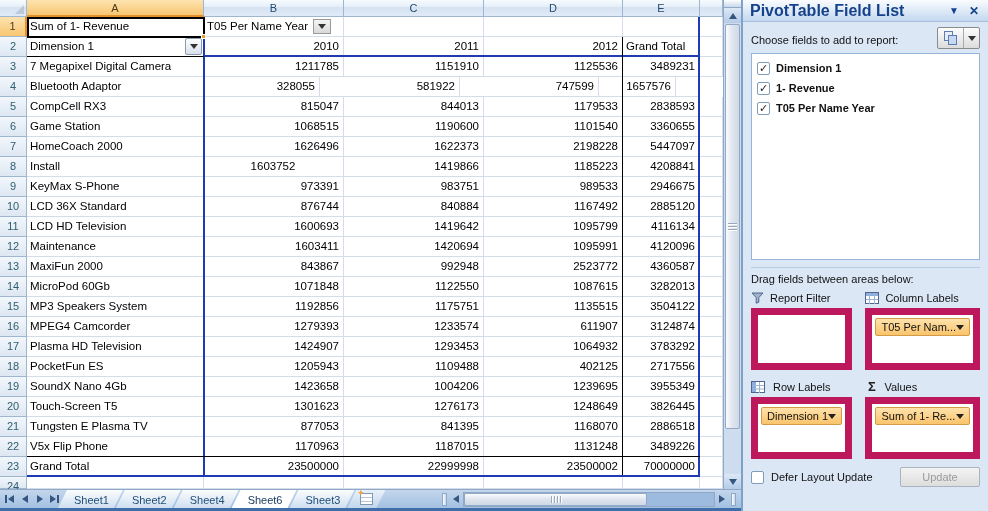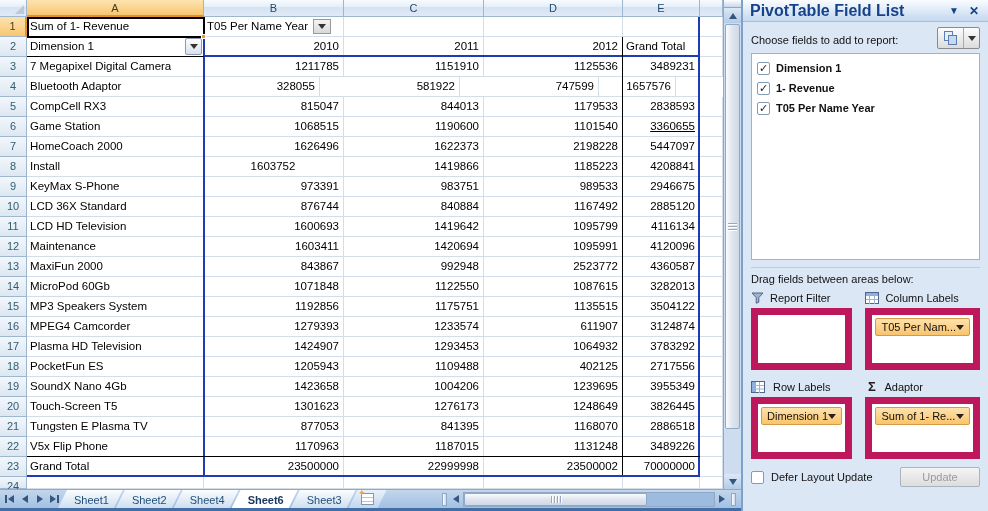--- a/index.html
+++ b/index.html
@@ -68,21 +68,21 @@
   .tabbar { height:22px; background:linear-gradient(#c3d6ec,#a3c0e2); border-top:1px solid #8fa8c8; border-bottom:3px solid #3f6ea8;
     display:flex; align-items:stretch; }
   .navbtns { display:flex; align-items:center; gap:2px; padding:0 4px 0 3px; }
   .navbtn { width:13px; height:15px; display:flex; align-items:center; justify-content:center; }
   .endbar { width:2px; height:8px; background:#35567e; }
   .navpair { display:flex; align-items:center; gap:1px; }
   .tabs { display:flex; align-items:stretch; }
   .tab { position:relative; padding:2px 14px 0 16px; font-size:11px; color:#1f4e79; line-height:16px;
     background:linear-gradient(#fbfdfe,#cfdff0); clip-path:polygon(9px 0, 100% 0, calc(100% - 9px) 100%, 0 100%);
     margin-left:-7px; }
-  .tab.active { background:#fff; color:#17375e; font-weight:bold; z-index:2; }
+  .tab.active { background:#fff; color:#17375e; font-weight:normal; z-index:2; }
   .tab.insert { width:38px; padding:0; display:flex; align-items:center; justify-content:center;
     background:linear-gradient(#e9f1fa,#c2d6ec); }
   .ins-icon { position:relative; width:13px; height:12px; background:#fff; border:1px solid #7f98b5; }
   .ins-icon i { position:absolute; left:0; right:0; top:3px; border-top:1px solid #b7c6d8; }
   .ins-icon .spark { position:absolute; left:-4px; top:-5px; color:#f0a23c; font-size:9px; line-height:9px; font-style:normal; }
   .hscroll { margin-left:auto; display:flex; align-items:center; padding-right:3px; }
   .h-split { width:5px; height:13px; background:linear-gradient(90deg,#fdfefe,#c8d8ec); border:1px solid #8fa8c8; margin:0 2px; }
   .hbtn { width:14px; height:15px; display:flex; align-items:center; justify-content:center; }
   .h-track { width:252px; height:15px; background:#9dbadf; border:1px solid #8fa8c8; display:flex; align-items:center; }
   .h-thumb { width:183px; height:13px; background:linear-gradient(#fafbfd,#dfe5ee 50%,#cfd8e6); border:1px solid #93a8c4; border-radius:2px;
@@ -203,21 +203,21 @@
               <div class="cell num" style="width: 139px;"><span>1179533</span></div>
               <div class="cell num" style="width: 77px;"><span>2838593</span></div>
               <div class="cell" style="width: 23px;"></div>
             </div>
             <div class="row">
               <div class="gut" style="width: 27px;">6</div>
               <div class="cell" style="width: 177px;"><span>Game Station</span></div>
               <div class="cell num" style="width: 140px;"><span>1068515</span></div>
               <div class="cell num" style="width: 140px;"><span>1190600</span></div>
               <div class="cell num" style="width: 139px;"><span>1101540</span></div>
-              <div class="cell num" style="width: 77px; text-decoration: underline;"><span>3360655</span></div>
+              <div class="cell num" style="width: 77px;"><span>3360655</span></div>
               <div class="cell" style="width: 23px;"></div>
             </div>
             <div class="row">
               <div class="gut" style="width: 27px;">7</div>
               <div class="cell" style="width: 177px;"><span>HomeCoach 2000</span></div>
               <div class="cell num" style="width: 140px;"><span>1626496</span></div>
               <div class="cell num" style="width: 140px;"><span>1622373</span></div>
               <div class="cell num" style="width: 139px;"><span>2198228</span></div>
               <div class="cell num" style="width: 77px;"><span>5447097</span></div>
               <div class="cell" style="width: 23px;"></div>
@@ -529,21 +529,21 @@
         <div class="area-hd" style="margin-top:6px;gap:8px;">
           <svg width="14" height="12" viewBox="0 0 14 12">
               <rect x="0.5" y="0.5" width="13" height="11" fill="#fff" stroke="#51658a"></rect>
               <rect x="1" y="1" width="4" height="10" fill="#8cb0dd"></rect>
               <path d="M1 4.5 h12 M1 8 h12 M8.5 1 v11" stroke="#9db4d2" fill="none"></path>
             </svg>
           <span>Row Labels</span>
         </div>
         <div class="area-hd" style="margin-top:6px;">
           <span class="sigma">Σ</span>
-          <span>Adaptor</span>
+          <span>Values</span>
         </div>
         <div class="area-box" id="boxRowLabels">
             <div class="pill">
               <div class="pl">Dimension 1</div>
               <div class="caret"></div>
             </div>
           </div>
         <div class="area-box" id="boxValues">
             <div class="pill">
               <div class="pl">Sum of 1- Re...</div>

